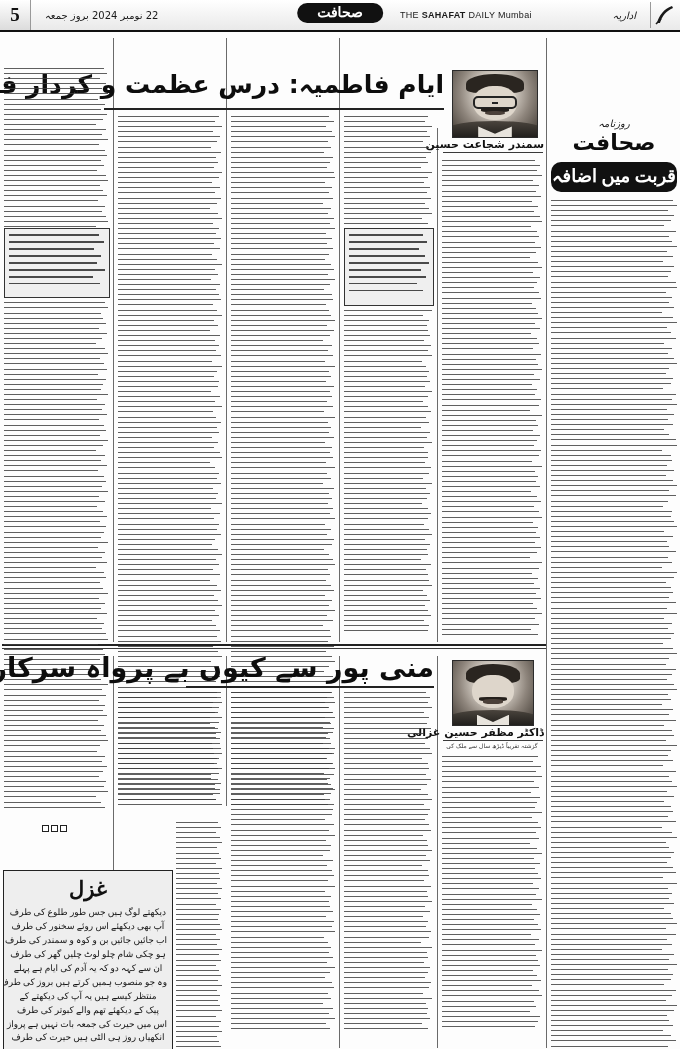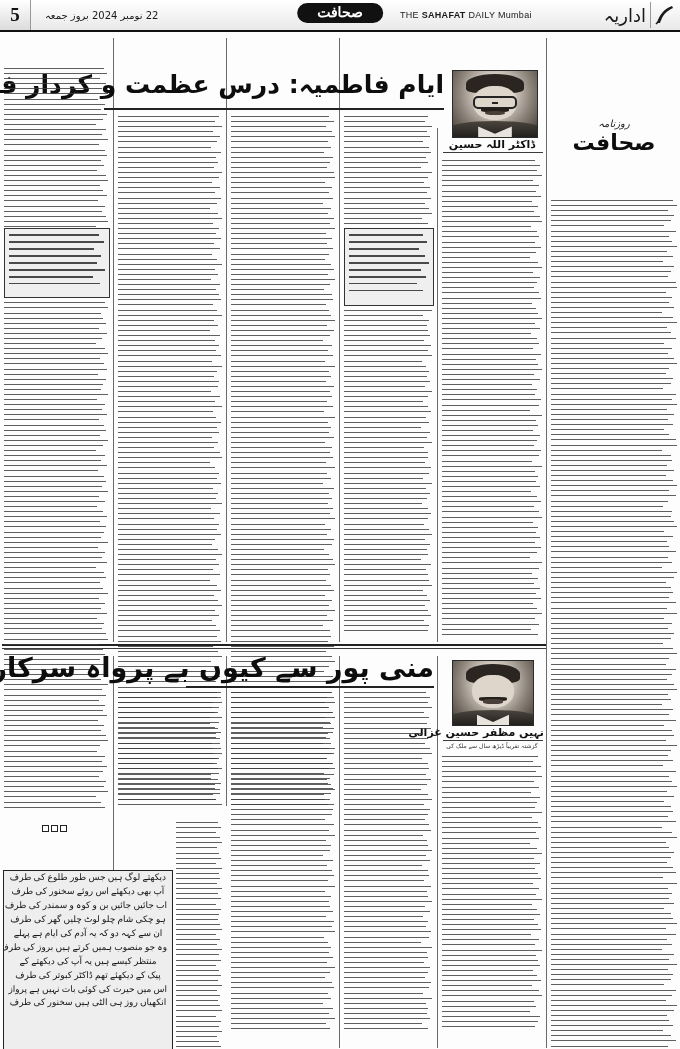--- a/index.html
+++ b/index.html
@@ -64,24 +64,25 @@
     position: absolute;
     left: 400px;
     font-size: 9px;
     letter-spacing: .3px;
     color: #1a1a1a;
     font-family: "Liberation Sans", sans-serif;
   }
   .eng-title b { font-weight: bold; }
   .editorial-tag {
     position: absolute;
-    right: 34px;
-    font-size: 18px;
+    right: 44px;
+    font-size: 10px;
     direction: rtl;
     color: #1a1a1a;
+    font-style: italic;
   }
   .quill {
     position: absolute;
     right: 3px; top: 2px;
     width: 26px; height: 26px;
     border-left: 1px solid #999;
   }
 
   
   .body-area {
@@ -298,21 +299,21 @@
 
     <div class="photo" style="left:452px; top:38px; width:84px; height:66px;">
       <div class="hair"></div>
         <div class="face"></div>
         <div class="glasses"></div>
       <div class="stache"></div>
         <div class="mouth"></div>
       <div class="shoulders"></div>
         <div class="collar"></div>
     </div>
-    <div class="byline urdu" style="left:440px; top:106px; width:104px; text-align:center;">ڈاکٹر اللہ حسین</div>
+    <div class="byline urdu" style="left:440px; top:106px; width:104px; text-align:center;">سمندر شجاعت حسین</div>
     <div class="hrule" style="left:443px; top:120px; width:100px;"></div>
 
     <div class="textblock dense" style="left:4px; top:36px; width:104px; height:740px;">
       <div class="tline" style="width:96%"></div>
         <div class="tline" style="width:99%"></div>
         <div class="tline" style="width:92%"></div>
       <div class="tline" style="width:98%"></div>
         <div class="tline" style="width:94%"></div>
         <div class="tline" style="width:100%"></div>
       <div class="tline" style="width:90%"></div>
@@ -979,21 +980,21 @@
     <div class="hrule" style="left:186px; top:654px; width:248px; height:2px; background:#222;"></div>
 
     <div class="photo" style="left:452px; top:628px; width:80px; height:64px;">
       <div class="hair"></div>
         <div class="face"></div>
       <div class="stache"></div>
         <div class="mouth"></div>
       <div class="shoulders"></div>
         <div class="collar"></div>
     </div>
-    <div class="byline urdu" style="left:440px; top:694px; width:104px; text-align:center;">نہیں مظفر حسین غزالی</div>
+    <div class="byline urdu" style="left:440px; top:694px; width:104px; text-align:center;">ڈاکٹر مظفر حسین غزالی</div>
     <div class="hrule" style="left:443px; top:708px; width:100px;"></div>
     <div class="photo-cap urdu" style="left:441px; top:710px; width:102px; text-align:center;">گزشتہ تقریباً ڈیڑھ سال سے ملک کی</div>
 
     <div class="textblock dense" style="left:118px; top:660px; width:104px; height:112px;">
       <div class="tline" style="width:95%"></div>
         <div class="tline" style="width:99%"></div>
         <div class="tline" style="width:91%"></div>
       <div class="tline" style="width:97%"></div>
         <div class="tline" style="width:93%"></div>
         <div class="tline" style="width:100%"></div>
@@ -1208,31 +1209,32 @@
         <div class="tline" style="width:100%"></div>
       <div class="tline" style="width:92%"></div>
         <div class="tline" style="width:94%"></div>
         <div class="tline" style="width:88%"></div>
       <div class="tline" style="width:98%"></div>
         <div class="tline" style="width:96%"></div>
         <div class="tline" style="width:93%"></div>
     </div>
 
     <div class="ghazal-box" style="left:3px; top:838px; width:168px; height:206px;">
+      <div class="ghazal-title">غزل</div>
       <div style="padding:0 5px;">
         <div class="ghazal-line">دیکھتے لوگ ہیں جس طور طلوع کی طرف</div>
         <div class="ghazal-line">آپ بھی دیکھئے اس روئے سخنور کی طرف</div>
         <div class="ghazal-line">اب جائیں جائیں بن و کوہ و سمندر کی طرف</div>
         <div class="ghazal-line">ہو چکی شام چلو لوٹ چلیں گھر کی طرف</div>
         <div class="ghazal-line">ان سے کہہ دو کہ یہ آدم کی ایام ہے پہلے</div>
         <div class="ghazal-line">وہ جو منصوب ہمیں کرتے ہیں بروز کی طرف</div>
         <div class="ghazal-line">منتظر کیسے ہیں یہ آپ کی دیکھتے کے</div>
-        <div class="ghazal-line">پیک کے دیکھئے تھم ڈاکٹر کبوتر کی طرف</div>
-        <div class="ghazal-line">اس میں حیرت کی کوئی بات نہیں ہے پرواز</div>
-        <div class="ghazal-line">انکھیاں روز ہی الٹی ہیں سخنور کی طرف</div>
+        <div class="ghazal-line">پیک کے دیکھئے تھم والے کبوتر کی طرف</div>
+        <div class="ghazal-line">اس میں حیرت کی جمعہ بات نہیں ہے پرواز</div>
+        <div class="ghazal-line">انکھیاں روز ہی الٹی ہیں حیرت کی طرف</div>
 
       </div>
     </div>
 
     <div class="textblock dense" style="left:176px; top:790px; width:46px; height:254px;">
       <div class="tline" style="width:92%"></div>
         <div class="tline" style="width:98%"></div>
         <div class="tline" style="width:88%"></div>
       <div class="tline" style="width:96%"></div>
         <div class="tline" style="width:100%"></div>
@@ -1274,20 +1276,21 @@
         <div class="tline" style="width:93%"></div>
         <div class="tline" style="width:100%"></div>
       <div class="tline" style="width:90%"></div>
         <div class="tline" style="width:94%"></div>
         <div class="tline" style="width:98%"></div>
 
     </div>
 
     <div class="ed-kicker urdu" style="left:552px; top:86px; width:124px; text-align:center;">روزنامہ</div>
     <div class="ed-name urdu" style="left:552px; top:98px; width:124px; text-align:center;">صحافت</div>
+    <div class="ed-banner" style="left:551px; top:130px; width:126px;">قربت میں اضافہ</div>
 
     <div class="textblock dense" style="left:551px; top:168px; width:126px; height:876px;">
       <div class="tline" style="width:97%"></div>
         <div class="tline" style="width:100%"></div>
         <div class="tline" style="width:93%"></div>
       <div class="tline" style="width:98%"></div>
         <div class="tline" style="width:95%"></div>
         <div class="tline" style="width:90%"></div>
       <div class="tline" style="width:99%"></div>
         <div class="tline" style="width:94%"></div>

